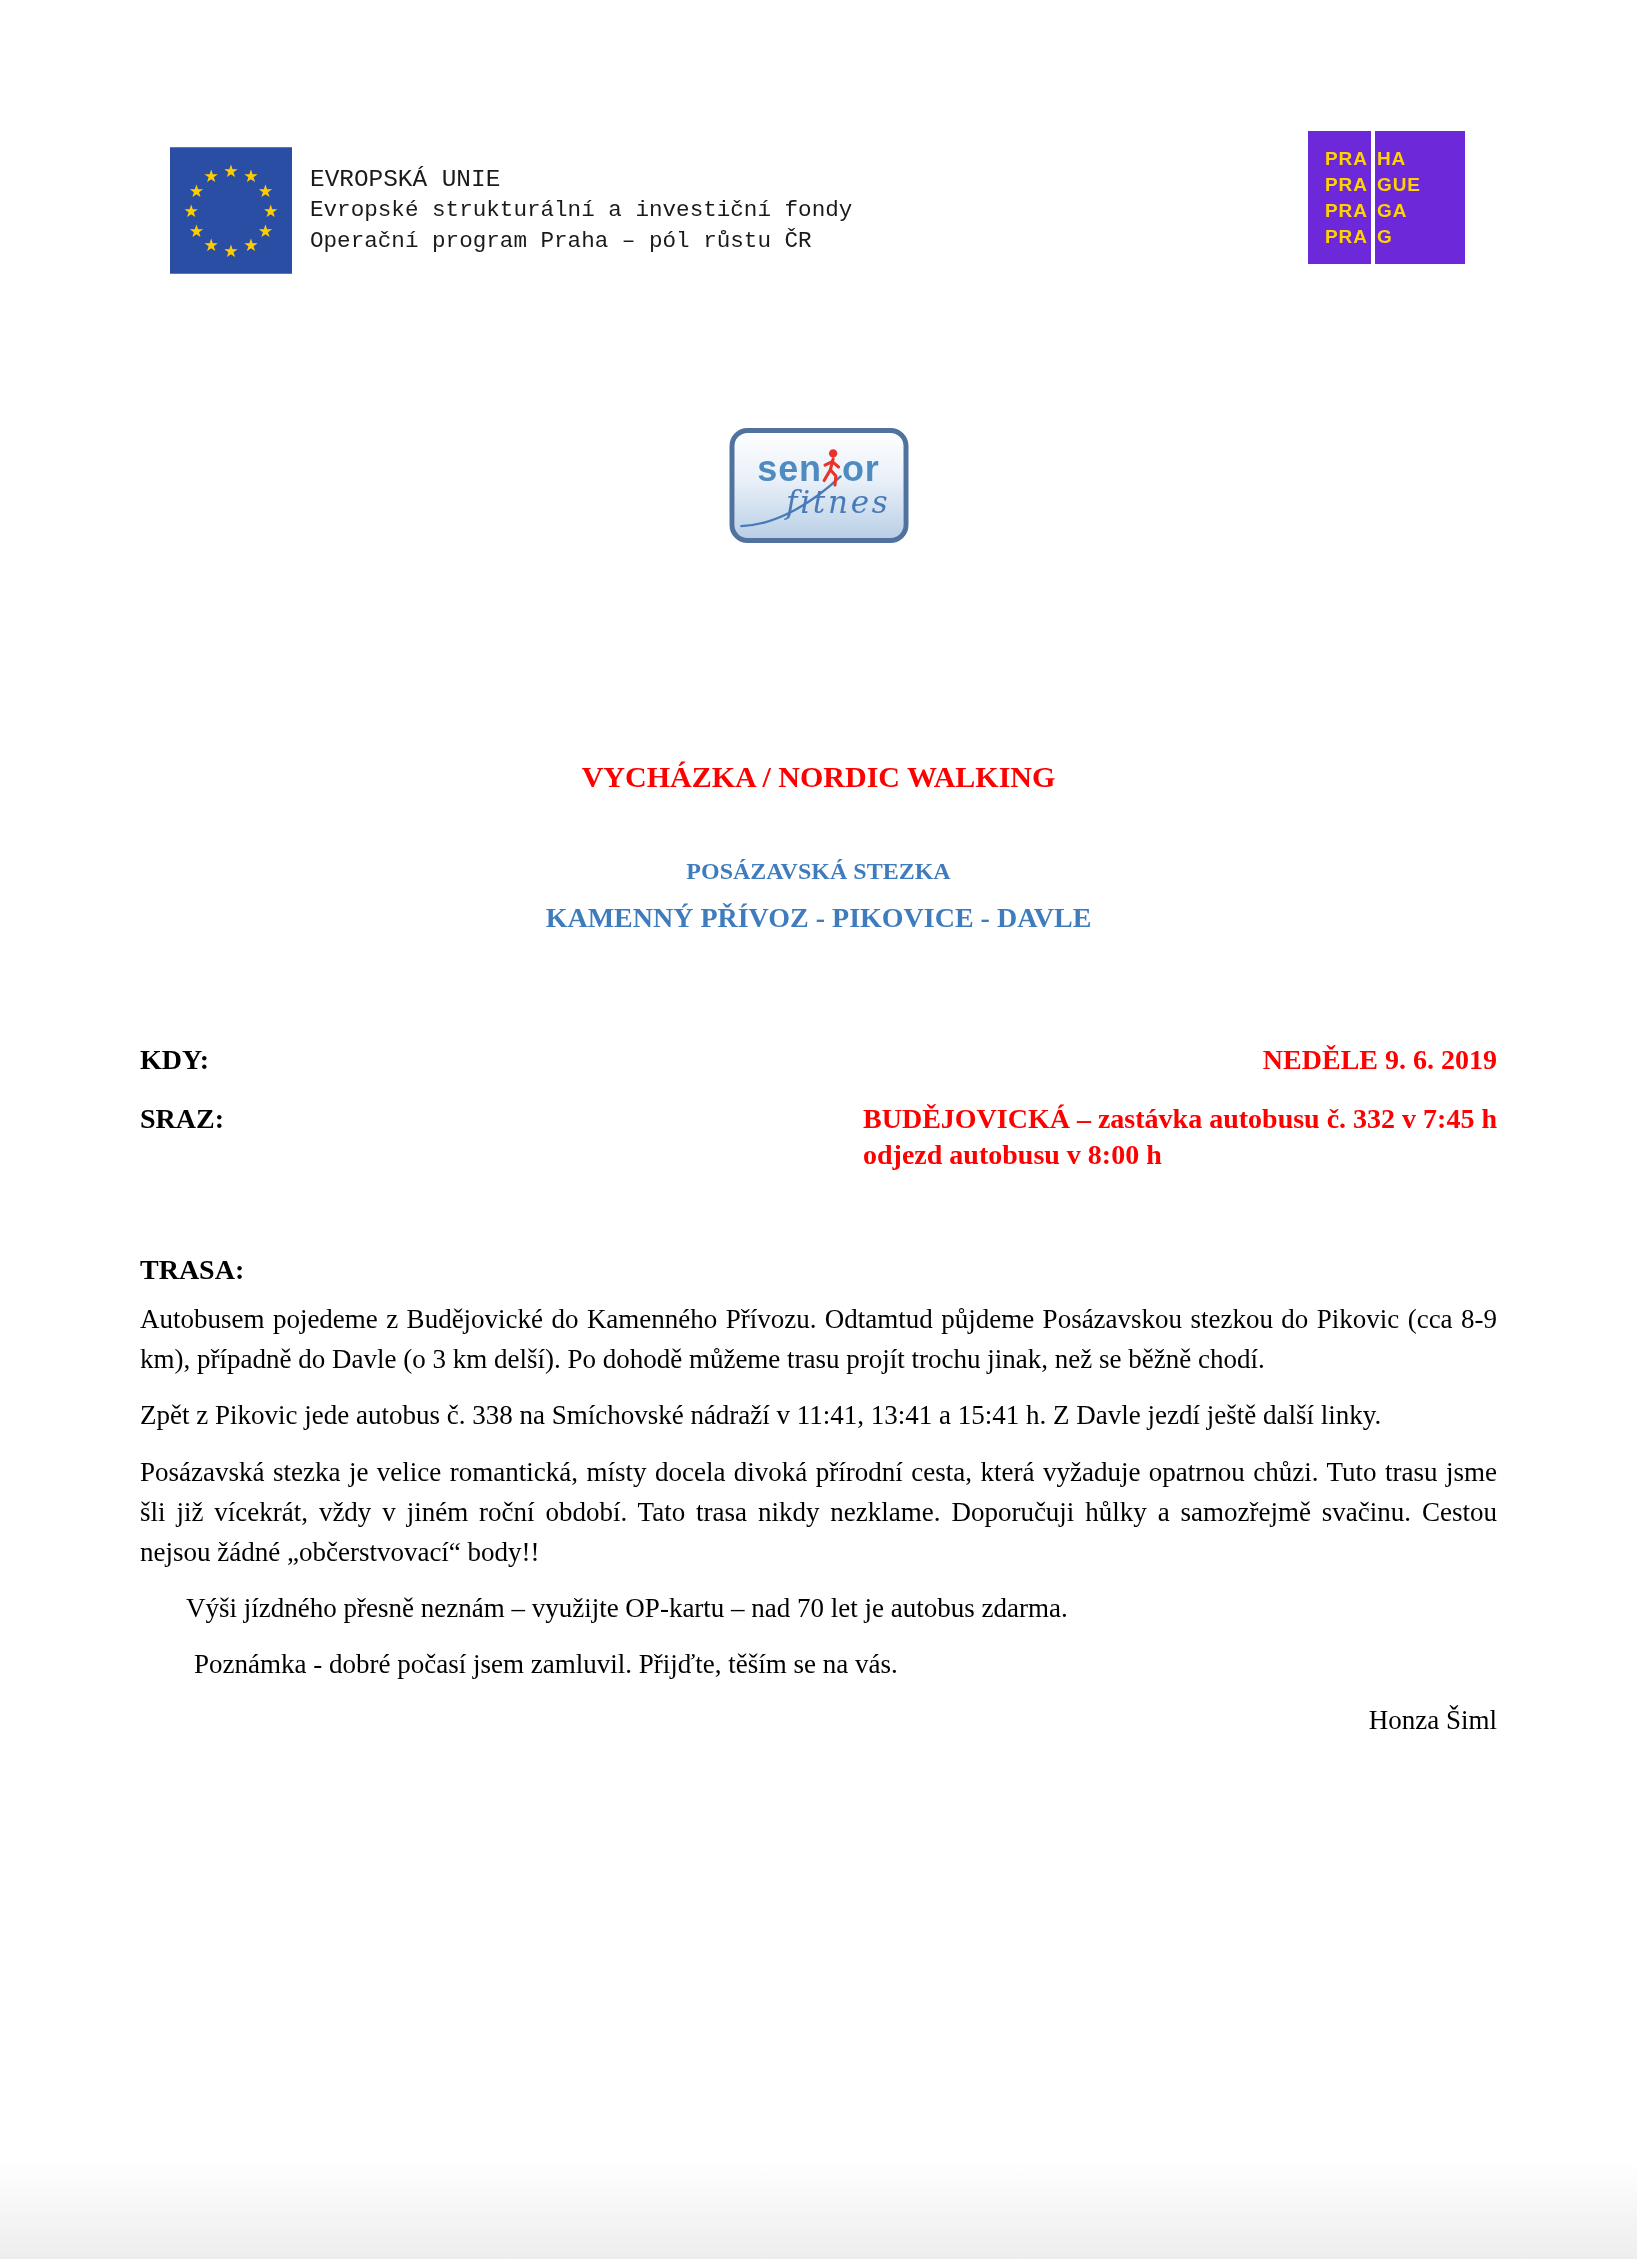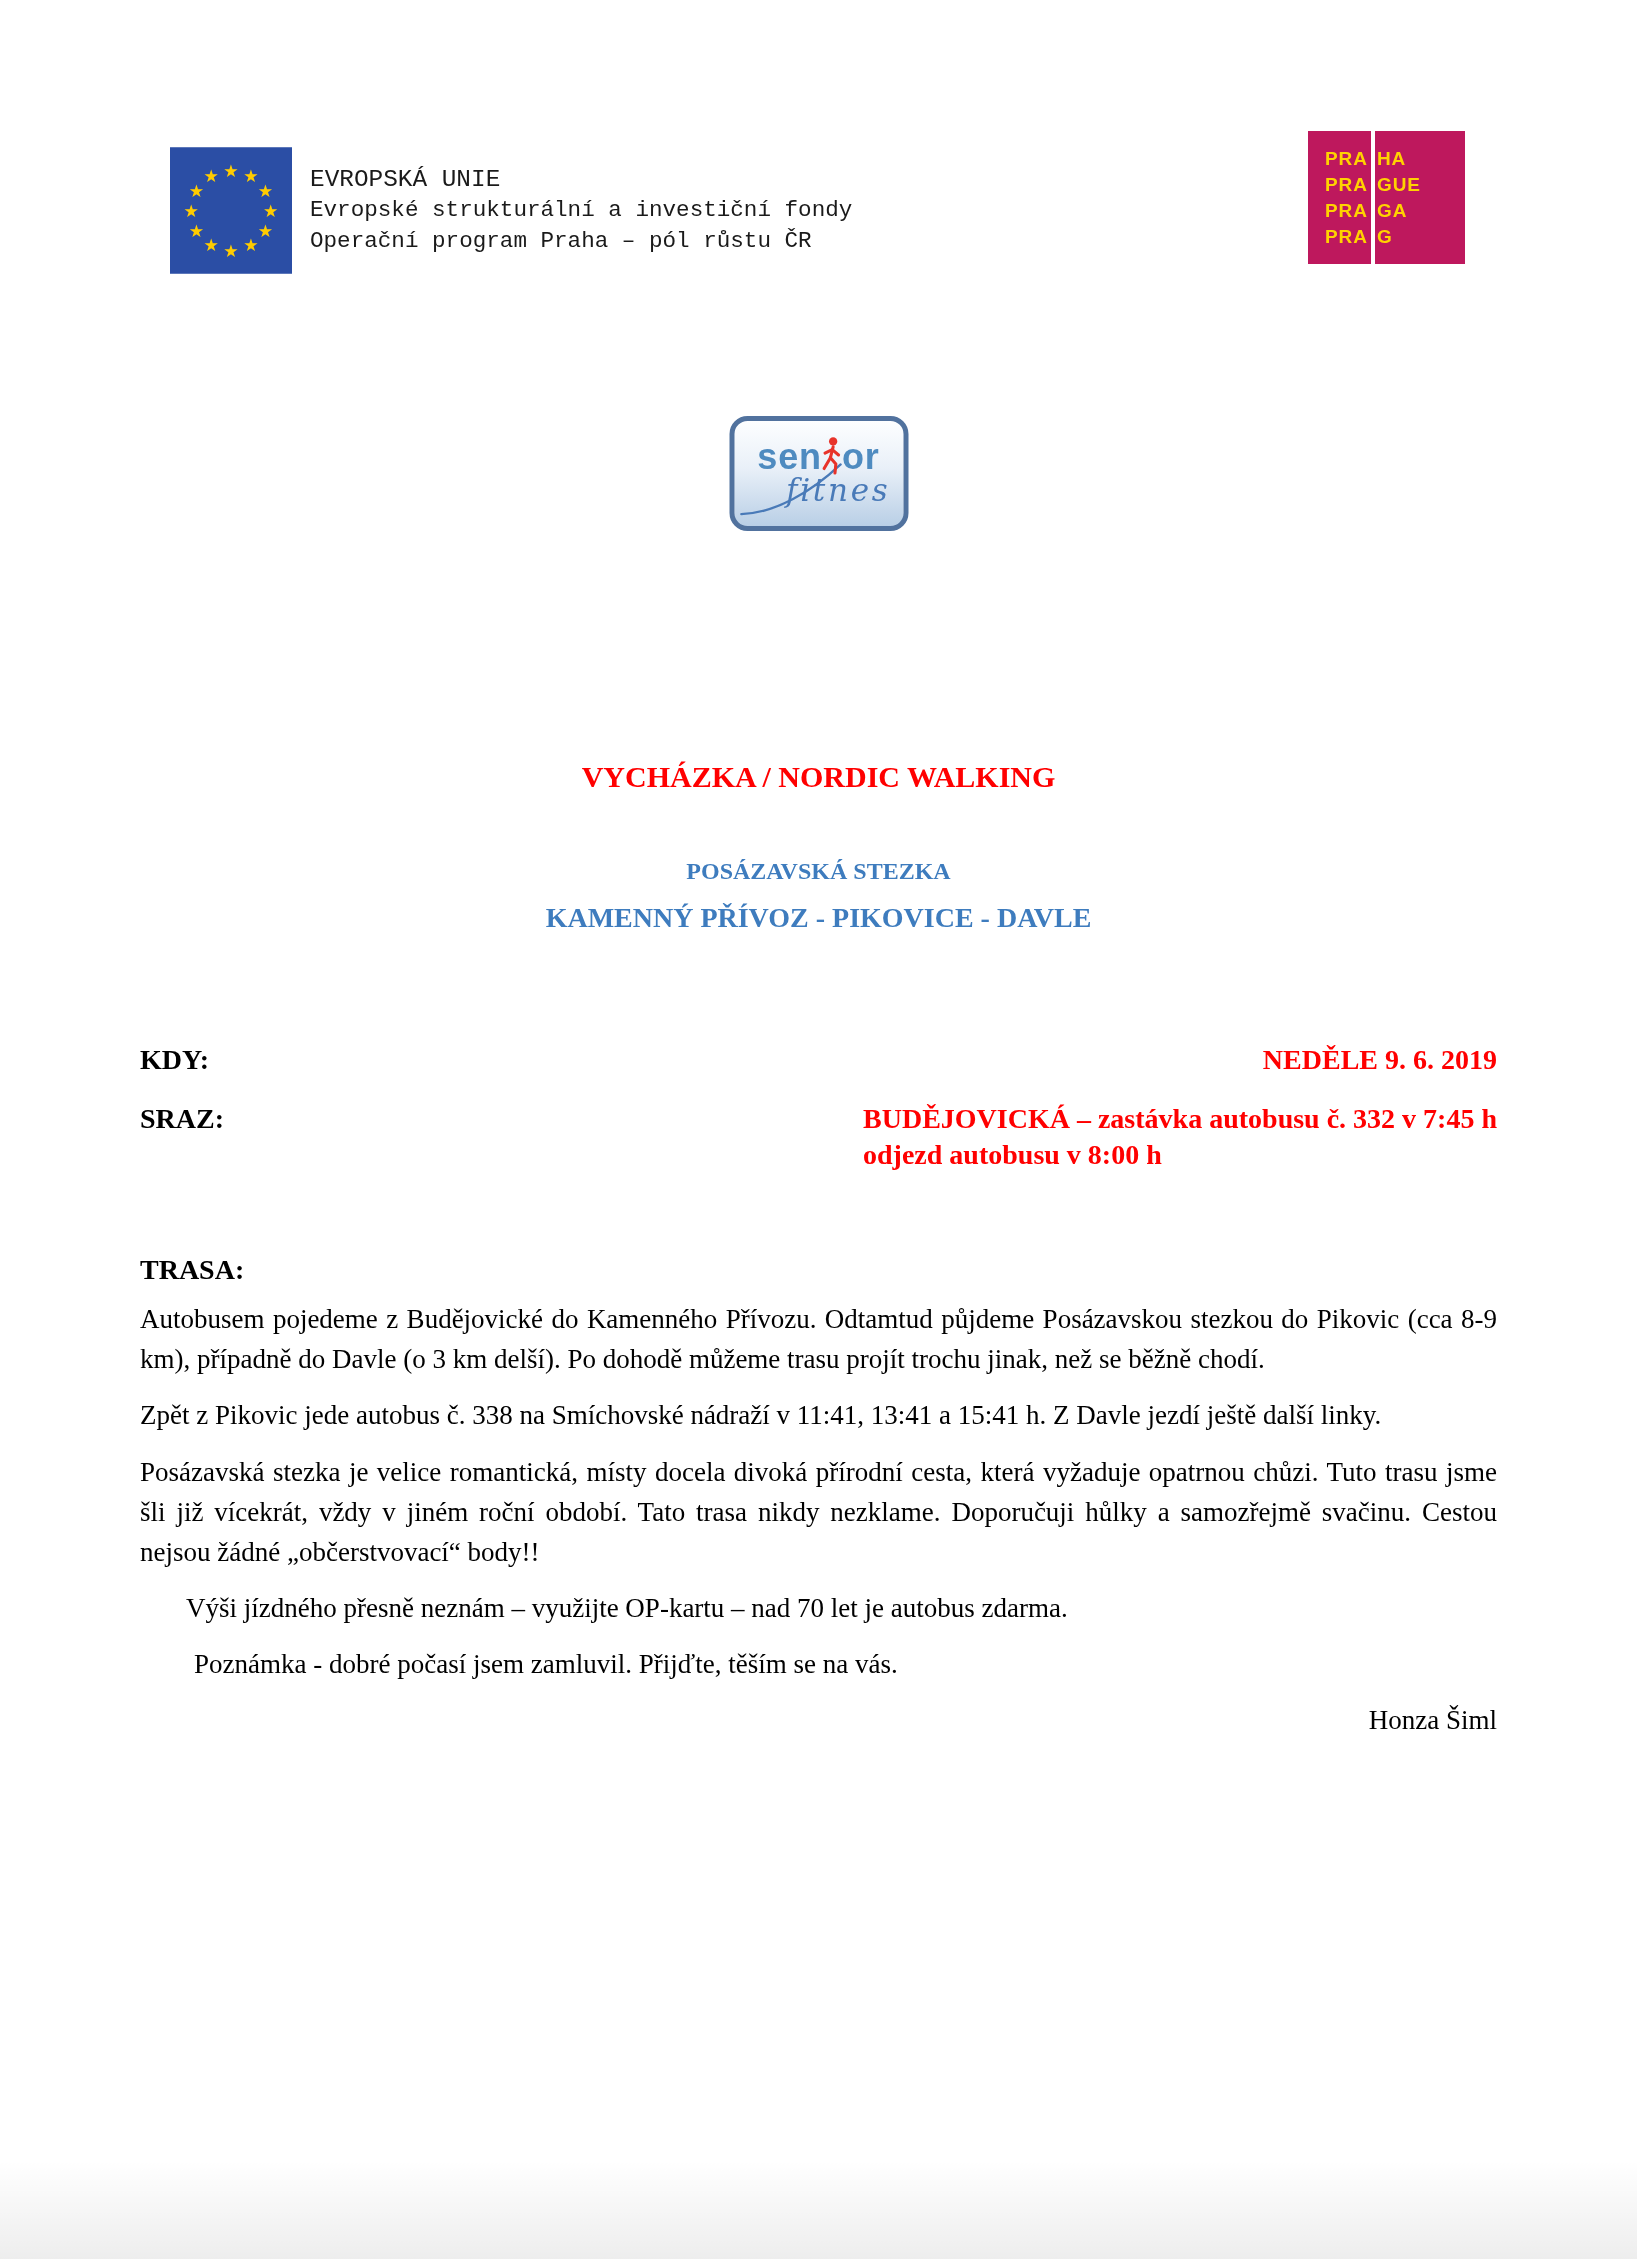--- a/index.html
+++ b/index.html
@@ -37,32 +37,32 @@
     top: 131px; right: 172px;
     display: flex;
     font-family: "Liberation Sans", sans-serif;
     font-weight: bold;
     font-size: 19px;
     letter-spacing: 0.9px;
     color: #ffd200;
     line-height: 26px;
   }
   .prague-col {
-    background: #be185d;
+    background: #6d28d9;
     height: 133px;
     box-sizing: border-box;
     padding-top: 14.5px;
   }
   .prague-col.left  { width: 63px; text-align: right; padding-right: 2.7px; margin-right: 4.5px; }
   .prague-col.right { width: 90px; text-align: left;  padding-left: 2px; }
 
   
   .senior-logo {
     position: absolute;
-    top: 416px; left: 50%;
+    top: 428px; left: 50%;
     transform: translateX(-50%);
     width: 179px; height: 115px;
     box-sizing: border-box;
     border: 5.4px solid #51729e;
     border-radius: 18px;
     background: linear-gradient(to bottom, #fdfeff 0%, #e9f0f8 45%, #b9cfe6 100%);
     overflow: hidden;
   }
   .senior-word {
     position: absolute;

